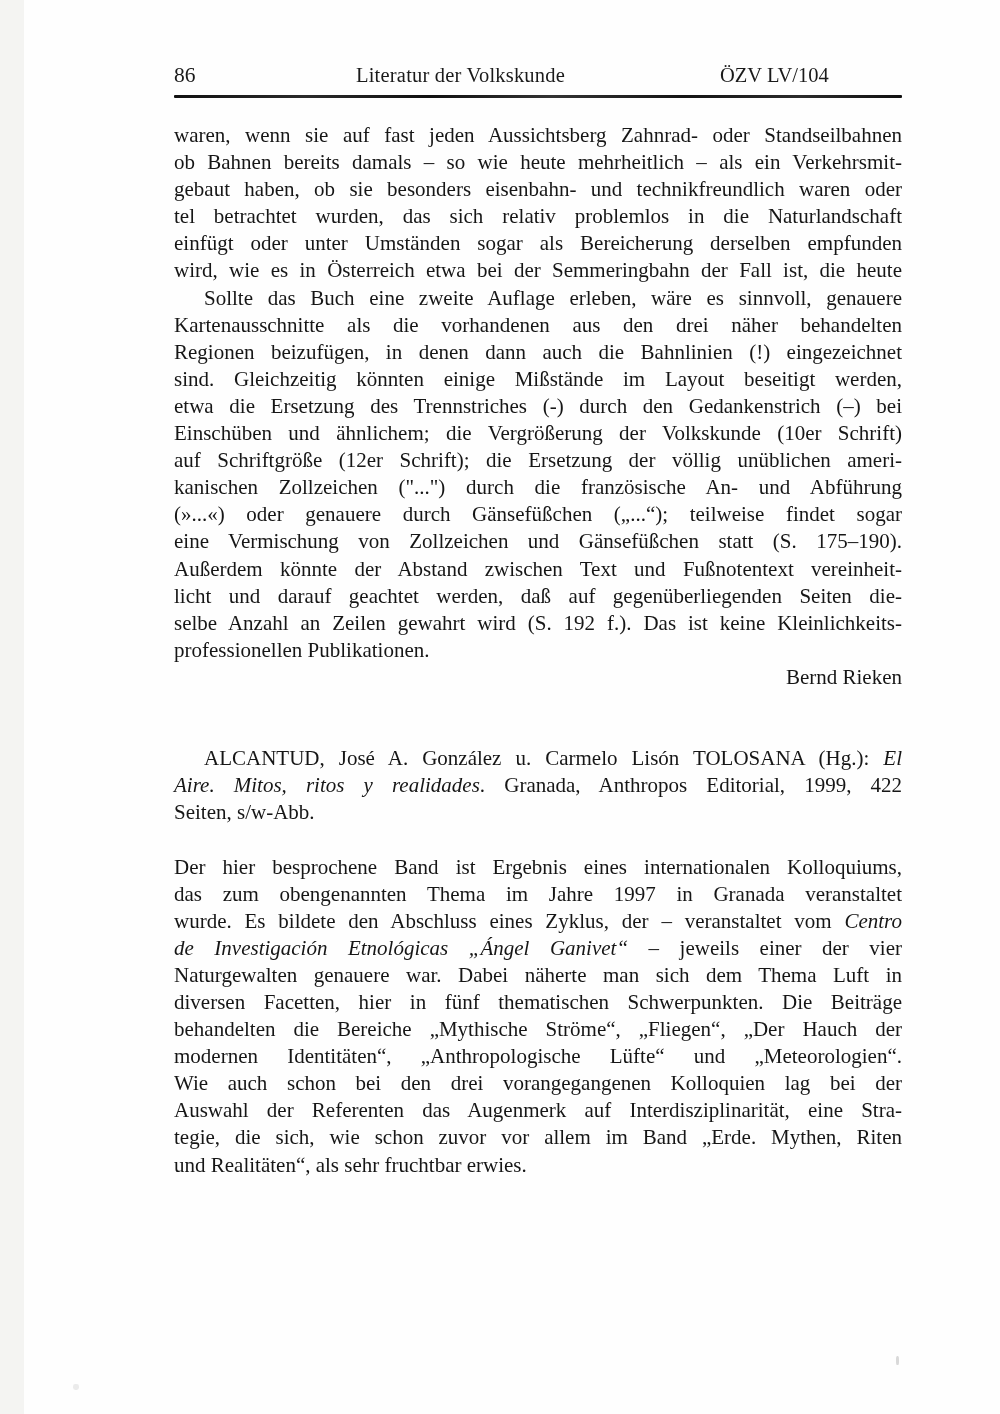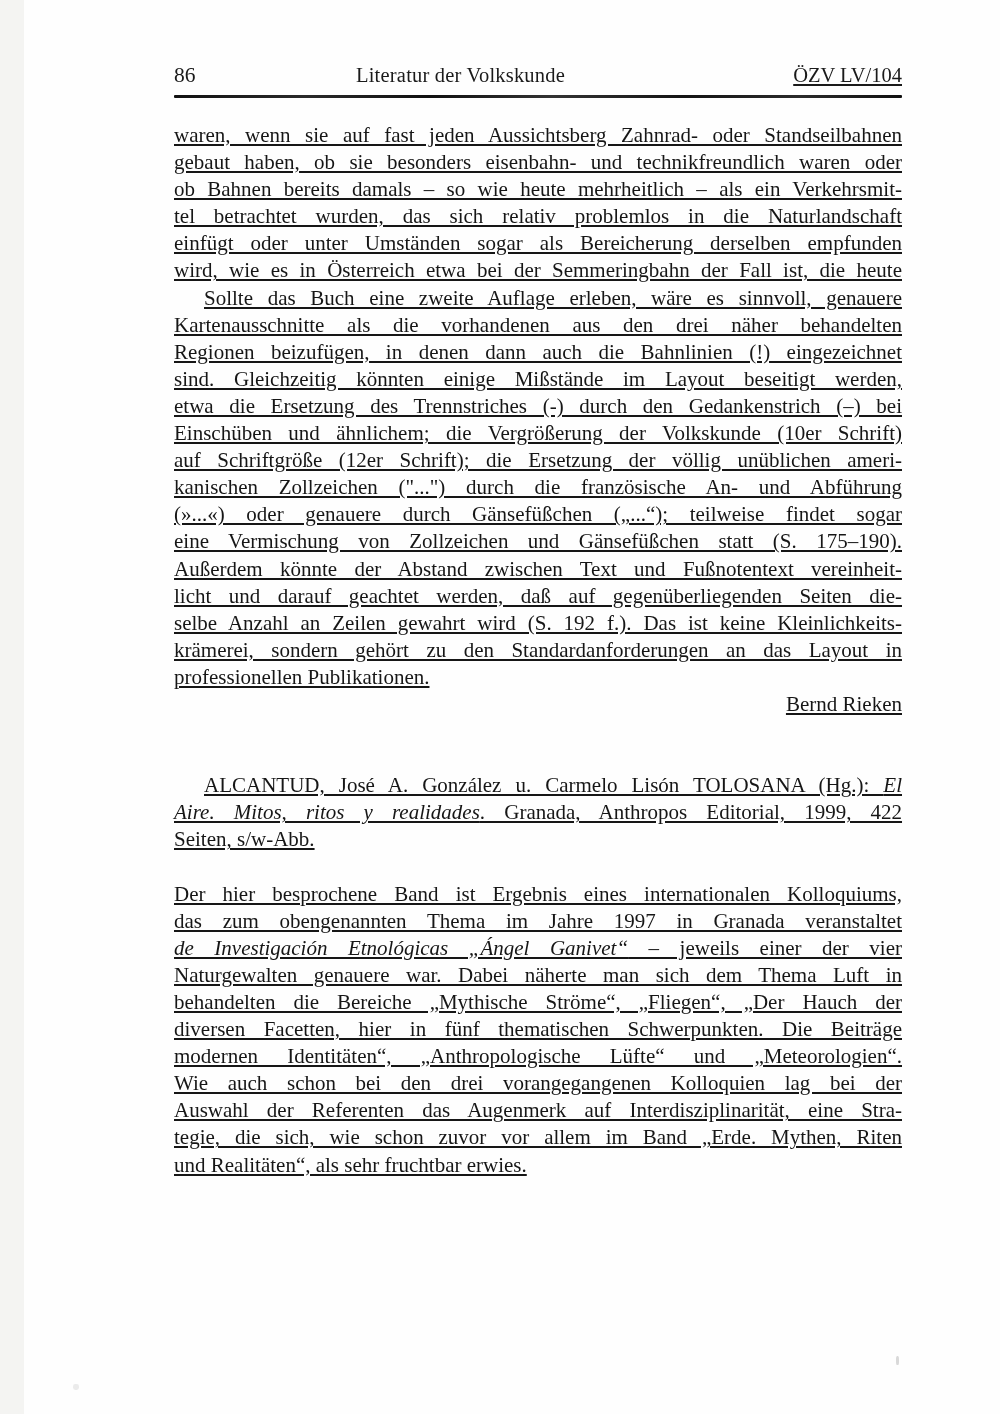--- a/index.html
+++ b/index.html
@@ -23,38 +23,37 @@
   }
   .header-row {
     display: flex;
     align-items: baseline;
     font-size: 20.5px;
     line-height: 26px;
     color: #1a1a1a;
   }
   .header-left  { flex: 1; text-align: left; font-size: 21.5px; }
   .header-center{ flex: 2; text-align: left; letter-spacing: 0.2px; }
-  .header-right { flex: 1; text-align: right; text-decoration: underline; }
+  .header-right { flex: 1; text-align: left; }
   .rule {
     margin-top: 7px;
     height: 3px;
     background: linear-gradient(90deg,#111 0%,#2a2a2a 18%,#101010 35%,#333 52%,#141414 70%,#2b2b2b 86%,#101010 100%);
     border-radius: 1px;
   }
   .text-body {
     margin-top: 24px;
     font-size: 21px;
     color: #161616;
   }
   .line {
     line-height: 27.1px;
     text-align: justify;
     text-align-last: justify;
     white-space: normal;
-    text-decoration: underline;
   }
   .line.lastline { text-align: left; text-align-last: left; }
   .line.right    { text-align: right; text-align-last: right; }
   .line.indent   { text-indent: 30px; }
   .line.spacer   { height: 27.1px; }
   i { font-style: italic; }
   .speck { position: absolute; background: #b9b9b9; border-radius: 40%; }
   .speck-1 { left: 872px; top: 1356px; width: 3px; height: 9px; opacity: .55; }
   .speck-2 { left: 49px;  top: 1384px; width: 6px; height: 6px; opacity: .28; }
 </style>
@@ -68,61 +67,61 @@
       <span class="header-left">86</span>
       <span class="header-center">Literatur der Volkskunde</span>
       <span class="header-right">ÖZV LV/104</span>
     </div>
 
     <div class="rule"></div>
 
     <div class="text-body">
         <div>
           <div class="line">waren, wenn sie auf fast jeden Aussichtsberg Zahnrad- oder Standseilbahnen</div>
+          <div class="line">ob Bahnen bereits damals – so wie heute mehrheitlich – als ein Verkehrsmit-</div>
           <div class="line">gebaut haben, ob sie besonders eisenbahn- und technikfreundlich waren oder</div>
-          <div class="line">ob Bahnen bereits damals – so wie heute mehrheitlich – als ein Verkehrsmit-</div>
           <div class="line">tel betrachtet wurden, das sich relativ problemlos in die Naturlandschaft</div>
           <div class="line">einfügt oder unter Umständen sogar als Bereicherung derselben empfunden</div>
           <div class="line">wird, wie es in Österreich etwa bei der Semmeringbahn der Fall ist, die heute</div>
         </div>
         <div>
           <div class="line indent">Sollte das Buch eine zweite Auflage erleben, wäre es sinnvoll, genauere</div>
           <div class="line">Kartenausschnitte als die vorhandenen aus den drei näher behandelten</div>
           <div class="line">Regionen beizufügen, in denen dann auch die Bahnlinien (!) eingezeichnet</div>
           <div class="line">sind. Gleichzeitig könnten einige Mißstände im Layout beseitigt werden,</div>
           <div class="line">etwa die Ersetzung des Trennstriches (-) durch den Gedankenstrich (–) bei</div>
           <div class="line">Einschüben und ähnlichem; die Vergrößerung der Volkskunde (10er Schrift)</div>
           <div class="line">auf Schriftgröße (12er Schrift); die Ersetzung der völlig unüblichen ameri-</div>
           <div class="line">kanischen Zollzeichen ("...") durch die französische An- und Abführung</div>
           <div class="line">(»...«) oder genauere durch Gänsefüßchen („...“); teilweise findet sogar</div>
           <div class="line">eine Vermischung von Zollzeichen und Gänsefüßchen statt (S. 175–190).</div>
           <div class="line">Außerdem könnte der Abstand zwischen Text und Fußnotentext vereinheit-</div>
           <div class="line">licht und darauf geachtet werden, daß auf gegenüberliegenden Seiten die-</div>
           <div class="line">selbe Anzahl an Zeilen gewahrt wird (S. 192 f.). Das ist keine Kleinlichkeits-</div>
-          <div class="line">krämerei, sondern gehört zu den Standardanforderungen an das Layout in</div>
           <div class="line lastline">professionellen Publikationen.</div>
         </div>
         <div>
           <div class="line right">Bernd Rieken</div>
         </div>
         <div class="line spacer"></div>
         <div class="line spacer"></div>
         <div>
           <div class="line indent">ALCANTUD, José A. González u. Carmelo Lisón TOLOSANA (Hg.): <i>El</i></div>
           <div class="line"><i>Aire. Mitos, ritos y realidades</i>. Granada, Anthropos Editorial, 1999, 422</div>
           <div class="line lastline">Seiten, s/w-Abb.</div>
         </div>
         <div class="line spacer"></div>
         <div>
           <div class="line">Der hier besprochene Band ist Ergebnis eines internationalen Kolloquiums,</div>
           <div class="line">das zum obengenannten Thema im Jahre 1997 in Granada veranstaltet</div>
+          <div class="line">wurde. Es bildete den Abschluss eines Zyklus, der – veranstaltet vom <i>Centro</i></div>
           <div class="line"><i>de Investigación Etnológicas „Ángel Ganivet“</i> – jeweils einer der vier</div>
           <div class="line">Naturgewalten genauere war. Dabei näherte man sich dem Thema Luft in</div>
+          <div class="line">diversen Facetten, hier in fünf thematischen Schwerpunkten. Die Beiträge</div>
           <div class="line">behandelten die Bereiche „Mythische Ströme“, „Fliegen“, „Der Hauch der</div>
-          <div class="line">diversen Facetten, hier in fünf thematischen Schwerpunkten. Die Beiträge</div>
           <div class="line">modernen Identitäten“, „Anthropologische Lüfte“ und „Meteorologien“.</div>
           <div class="line">Wie auch schon bei den drei vorangegangenen Kolloquien lag bei der</div>
           <div class="line">Auswahl der Referenten das Augenmerk auf Interdisziplinarität, eine Stra-</div>
           <div class="line">tegie, die sich, wie schon zuvor vor allem im Band „Erde. Mythen, Riten</div>
           <div class="line lastline">und Realitäten“, als sehr fruchtbar erwies.</div>
         </div>
       </div>
 
   </div>
 

